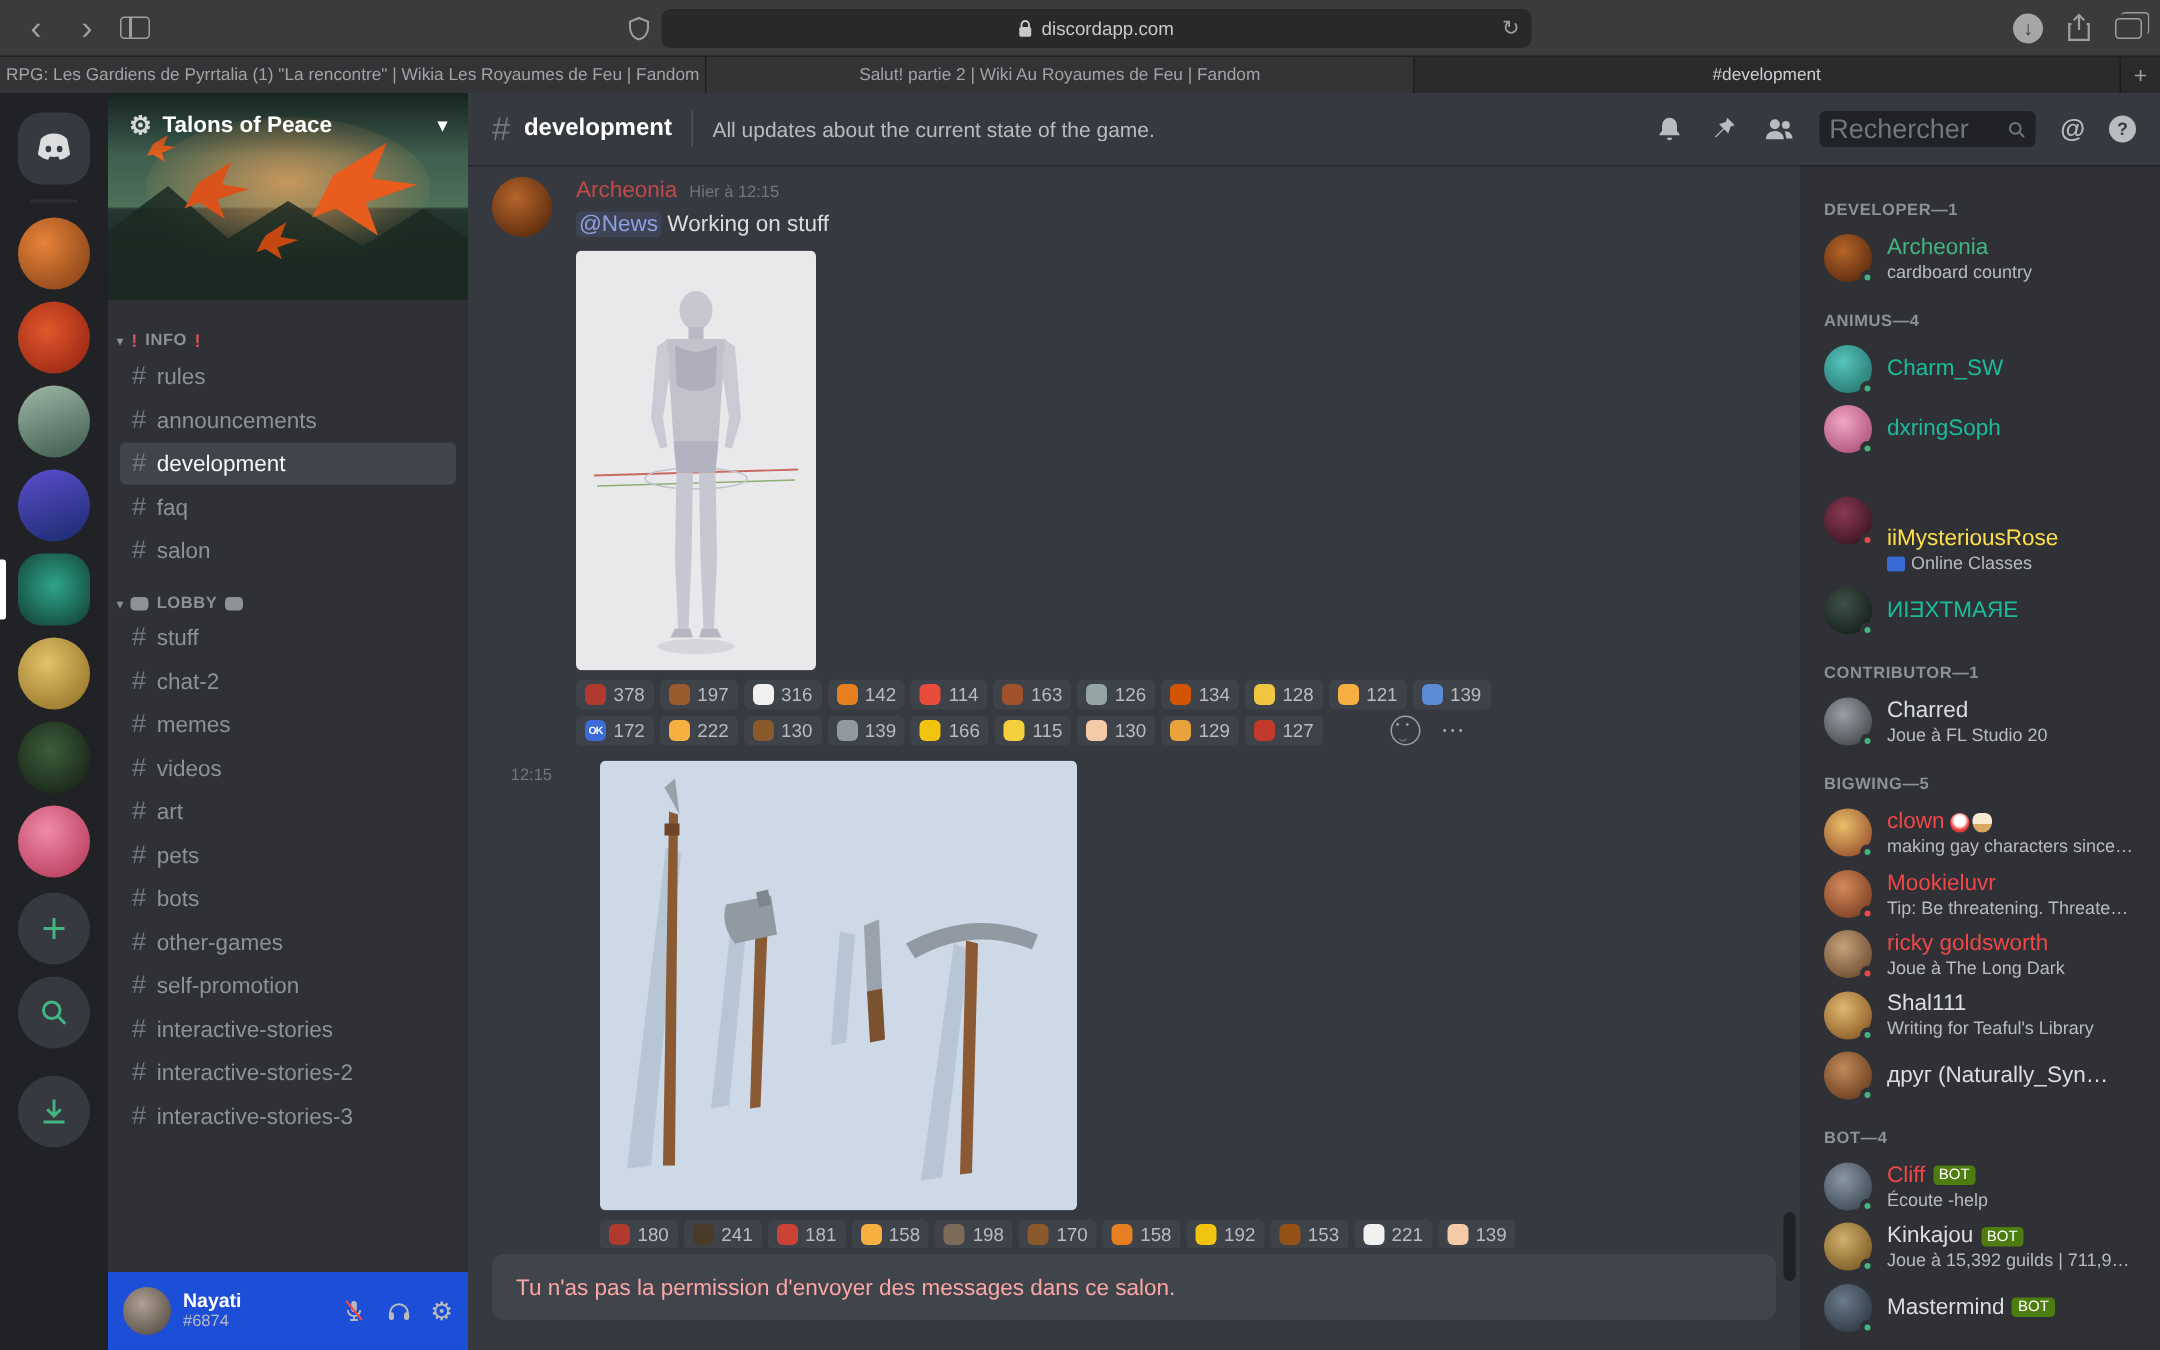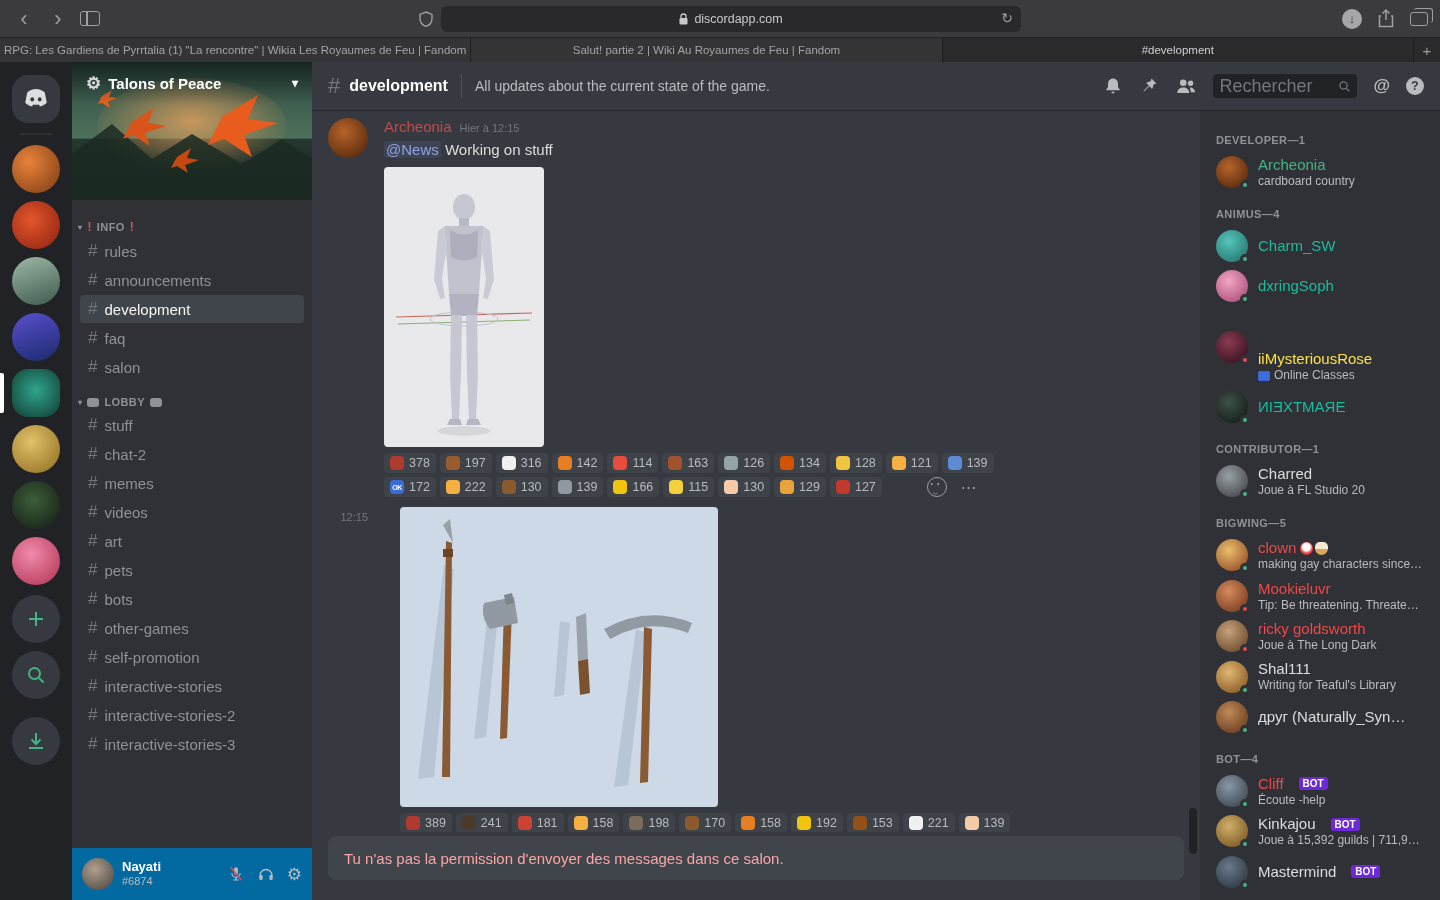--- a/index.html
+++ b/index.html
@@ -47,21 +47,21 @@
   .badge-gear{font-size:13px;color:#d6d9dc}
   .channels{flex:1;overflow:hidden;padding-top:6px}
   .category{display:flex;align-items:center;gap:5px;padding:14px 10px 2px 6px;color:#8e9297;font-size:11px;font-weight:bold;letter-spacing:.4px}
   .cat-chev{font-size:8px;color:#8e9297}
   .bang{color:#d9534f;font-weight:bold;font-size:12px}
   .bubble-ico{width:12px;height:9px;background:#8e9297;border-radius:3px;position:relative;display:inline-block}
   .bubble-ico::after{content:"";position:absolute;left:2px;bottom:-3px;border:3px solid transparent;border-top-color:#8e9297}
   .channel{display:flex;align-items:center;gap:7px;margin:1px 8px;padding:4px 8px;border-radius:4px;color:#8e9297;font-size:15px;white-space:nowrap}
   .channel .hash{color:#72767d;font-size:17px;font-weight:400}
   .channel.active{background:#40444b;color:#f6f6f7}
-  .userbar{height:52px;background:#0369a1;display:flex;align-items:center;padding:0 10px;gap:8px;flex:none}
+  .userbar{height:52px;background:#1d4ed8;display:flex;align-items:center;padding:0 10px;gap:8px;flex:none}
   .ub-avatar{width:32px;height:32px;border-radius:50%;background:radial-gradient(circle at 40% 35%,#b0a090,#46403a);flex:none}
   .ub-names{line-height:1.15;min-width:0;flex:1}
   .ub-name{font-size:13px;font-weight:bold;color:#fff}
   .ub-tag{font-size:11px;color:#b9bbbe}
   .ub-icons{display:flex;align-items:center;gap:12px;color:#b9bbbe}
   .gear-glyph{font-size:17px}
 
   
   .main{flex:1;display:flex;flex-direction:column;min-width:0}
   .chat-header{height:48px;background:#36393f;box-shadow:0 1px 0 rgba(4,4,5,.3);display:flex;align-items:center;padding:0 16px;gap:9px;z-index:3;flex:none}
@@ -110,21 +110,21 @@
 
   
   .members{width:240px;background:#2f3136;overflow:hidden;padding:8px 8px 0 16px;flex:none}
   .group-label{color:#8e9297;font-size:11px;font-weight:bold;letter-spacing:.4px;padding:16px 0 6px 0}
   .member{display:flex;align-items:center;gap:10px;padding:4px 0;min-height:40px}
   .m-avatar{width:32px;height:32px;border-radius:50%;position:relative;flex:none}
   .presence{position:absolute;right:-2px;bottom:-2px;width:10px;height:10px;border-radius:50%;border:3px solid #2f3136}
   .m-info{min-width:0;line-height:1.2}
   .m-name-row{display:flex;align-items:center}
   .m-name{font-size:15px;font-weight:500;white-space:nowrap;overflow:hidden;text-overflow:ellipsis;max-width:150px}
-  .m-badge{background:#6d28d9;color:#fff;font-size:10px;font-weight:bold;border-radius:3px;padding:1px 4px;margin-left:15px;line-height:1.1}
+  .m-badge{background:#4d7c0f;color:#fff;font-size:10px;font-weight:normal;border-radius:3px;padding:1px 4px;margin-left:5px;line-height:1.1}
   .m-badge:empty{display:none}
   .m-status{display:block;font-size:12px;color:#b9bbbe;white-space:nowrap;overflow:hidden;text-overflow:ellipsis;max-width:165px}
   .m-emojis{display:none;gap:2px;margin-left:4px}
   .m-emojis.show{display:inline-flex}
   .m-emojis i{width:13px;height:13px;border-radius:50%;display:inline-block}
   .m-emojis i:first-child{background:radial-gradient(circle at 50% 40%,#fff 35%,#e84040 60%,#c03030)}
   .m-emojis i:last-child{background:linear-gradient(#f7ead0 55%,#d9a75e 55%);border-radius:40% 40% 55% 55%}
   .book-ico{display:none;width:12px;height:10px;background:#3b6bd6;border-radius:2px;margin-right:4px;vertical-align:middle}
   .book-ico.show{display:inline-block}
 
@@ -602,21 +602,21 @@
                     <polygon points="176,110 186,106 188,152 178,154" fill="#9aa3ab"></polygon>
                     <polygon points="178,154 188,152 190,186 180,188" fill="#7a5230"></polygon>
                     <polygon points="240,276 248,275 252,122 244,120" fill="#8a5a34"></polygon>
                     <path d="M204,122 Q248,98 292,116 L288,126 Q248,110 210,132 Z" fill="#919aa3"></path>
                   </svg>
                 </div>
                 <div class="reactions">
 
                     <div class="reaction">
                       <span class="emoji-chip" style="background: rgb(176, 58, 46);"></span>
-                      <span class="rcount">389</span>
+                      <span class="rcount">180</span>
                     </div>
 
                     <div class="reaction">
                       <span class="emoji-chip" style="background: rgb(74, 58, 42);"></span>
                       <span class="rcount">241</span>
                     </div>
 
                     <div class="reaction">
                       <span class="emoji-chip" style="background: rgb(203, 67, 53);"></span>
                       <span class="rcount">181</span>

